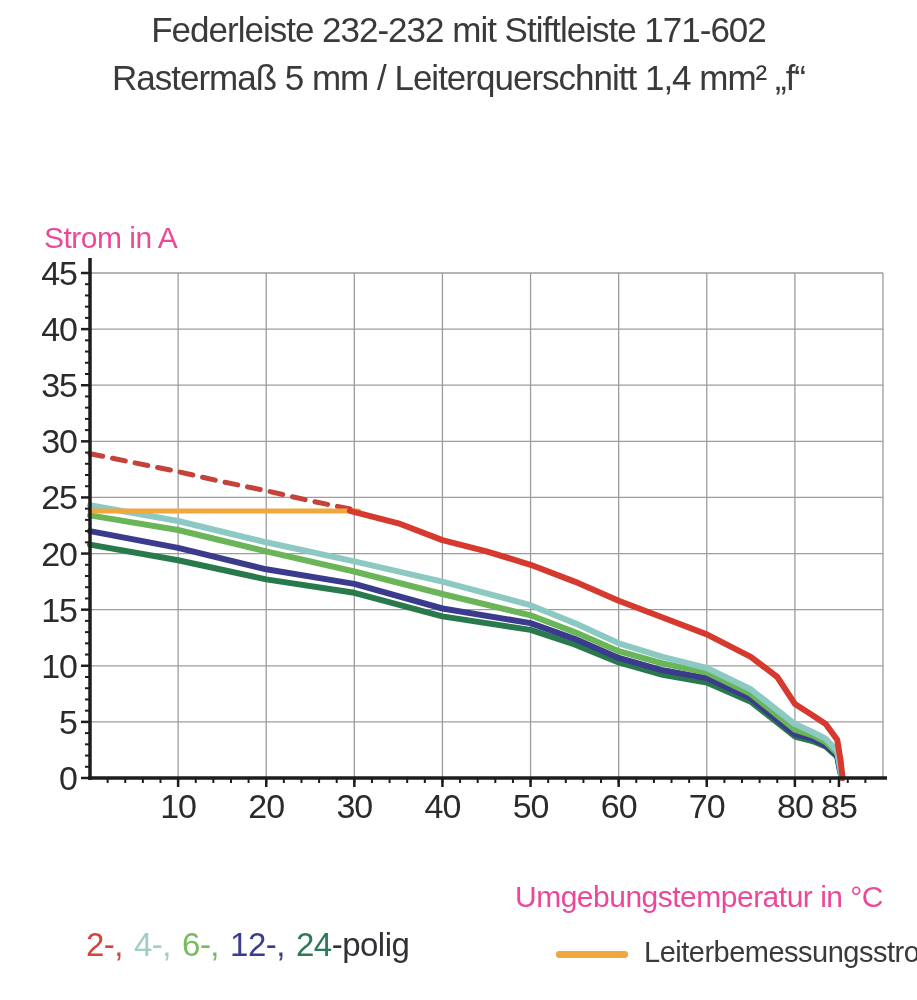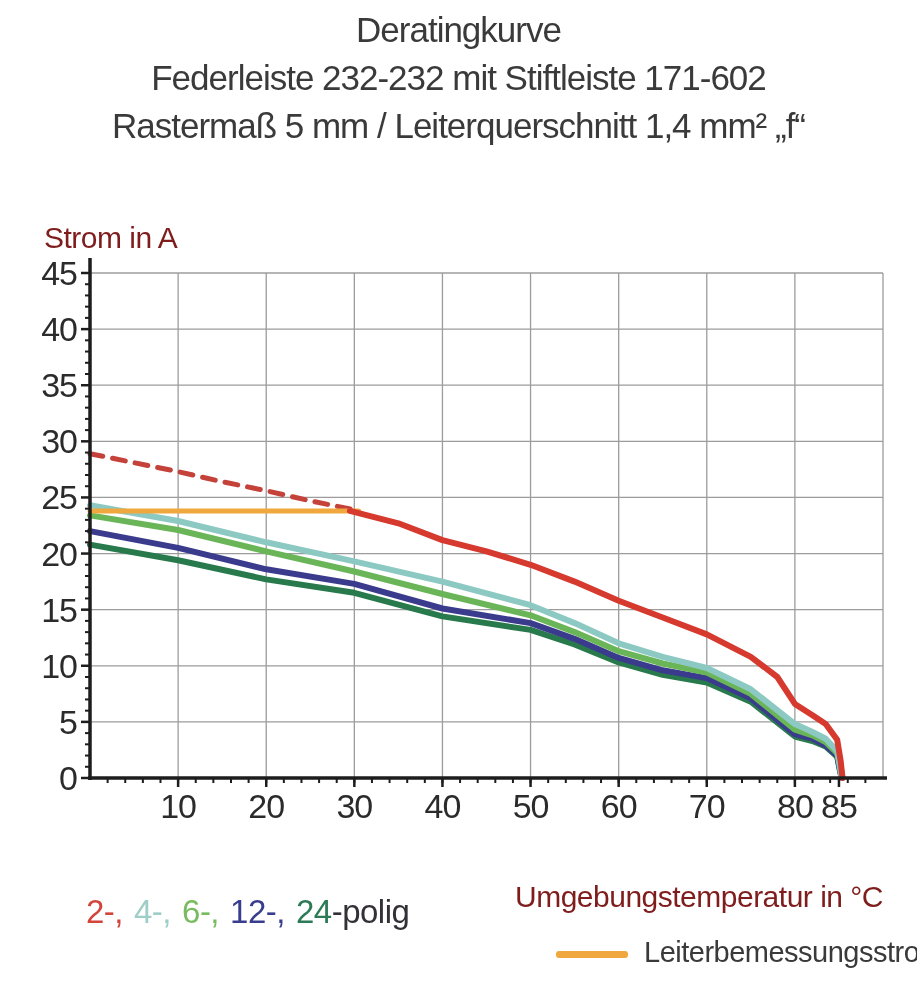--- a/index.html
+++ b/index.html
@@ -2,38 +2,37 @@
 <html><head>
 <meta charset="utf-8">
 <style>
   html,body{margin:0;padding:0;background:#ffffff;}
   .page{
     position:relative;width:917px;height:1000px;background:#ffffff;overflow:hidden;
     font-family:"Liberation Sans",sans-serif;color:#3a3a3a;
   }
   .title-block{position:absolute;top:6px;left:0;width:100%;text-align:center;}
   .title-line{font-size:35px;line-height:48px;letter-spacing:-1px;color:#3a3a3a;white-space:nowrap;}
-  .axis-label{position:absolute;color:#7f1d1d;white-space:nowrap;}
+  .axis-label{position:absolute;color:#ec4899;white-space:nowrap;}
   .ylabel{left:44px;top:221px;font-size:30px;letter-spacing:-0.5px;}
   .xlabel{top:880px;right:34px;font-size:30px;letter-spacing:-0.5px;text-align:right;}
   svg.plot{position:absolute;left:0;top:0;}
-  .legend-poles{position:absolute;left:86px;top:893px;font-size:33px;letter-spacing:-0.5px;white-space:nowrap;}
+  .legend-poles{position:absolute;left:86px;top:926px;font-size:33px;letter-spacing:-0.5px;white-space:nowrap;}
   .legend-pole-item{margin-right:11px;}
   .legend-pole-item.last{margin-right:0;}
   .legend-right{position:absolute;left:556px;top:936px;display:flex;align-items:center;}
   .legend-swatch{display:inline-block;width:72px;height:7px;border-radius:3px;margin-right:16px;margin-top:3px;}
   .legend-right-label{font-size:29px;letter-spacing:-0.5px;color:#3a3a3a;white-space:nowrap;}
 </style>
 </head>
 <body>
 
 <div class="page">
 
   <div class="title-block">
-    <div class="title-line">Deratingkurve</div>
     <div class="title-line">Federleiste 232-232 mit Stiftleiste 171-602</div>
     <div class="title-line">Rastermaß 5 mm / Leiterquerschnitt 1,4 mm² „f“</div>
   </div>
 
   <div class="axis-label ylabel">Strom in A</div>
 
   <svg id="plot-svg" class="plot" width="917" height="1000">
       <line x1="178.11111111111111" y1="273" x2="178.11111111111111" y2="778" stroke="#9c9c9c" stroke-width="1.3"></line>
       <line x1="266.22222222222223" y1="273" x2="266.22222222222223" y2="778" stroke="#9c9c9c" stroke-width="1.3"></line>
       <line x1="354.3333333333333" y1="273" x2="354.3333333333333" y2="778" stroke="#9c9c9c" stroke-width="1.3"></line>

